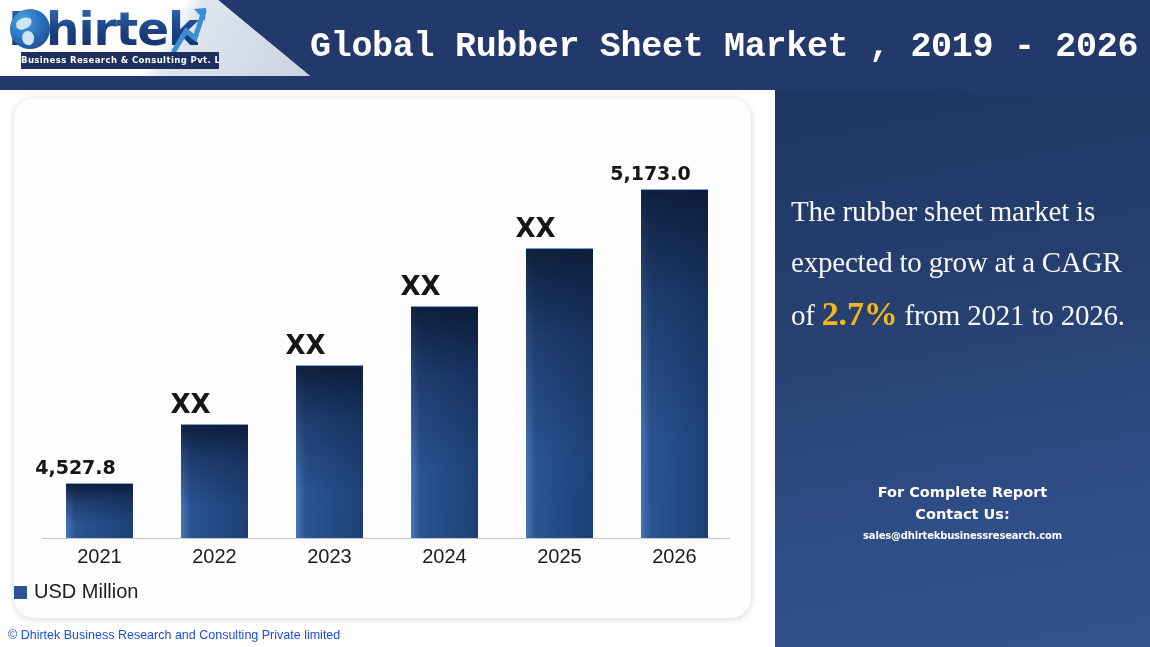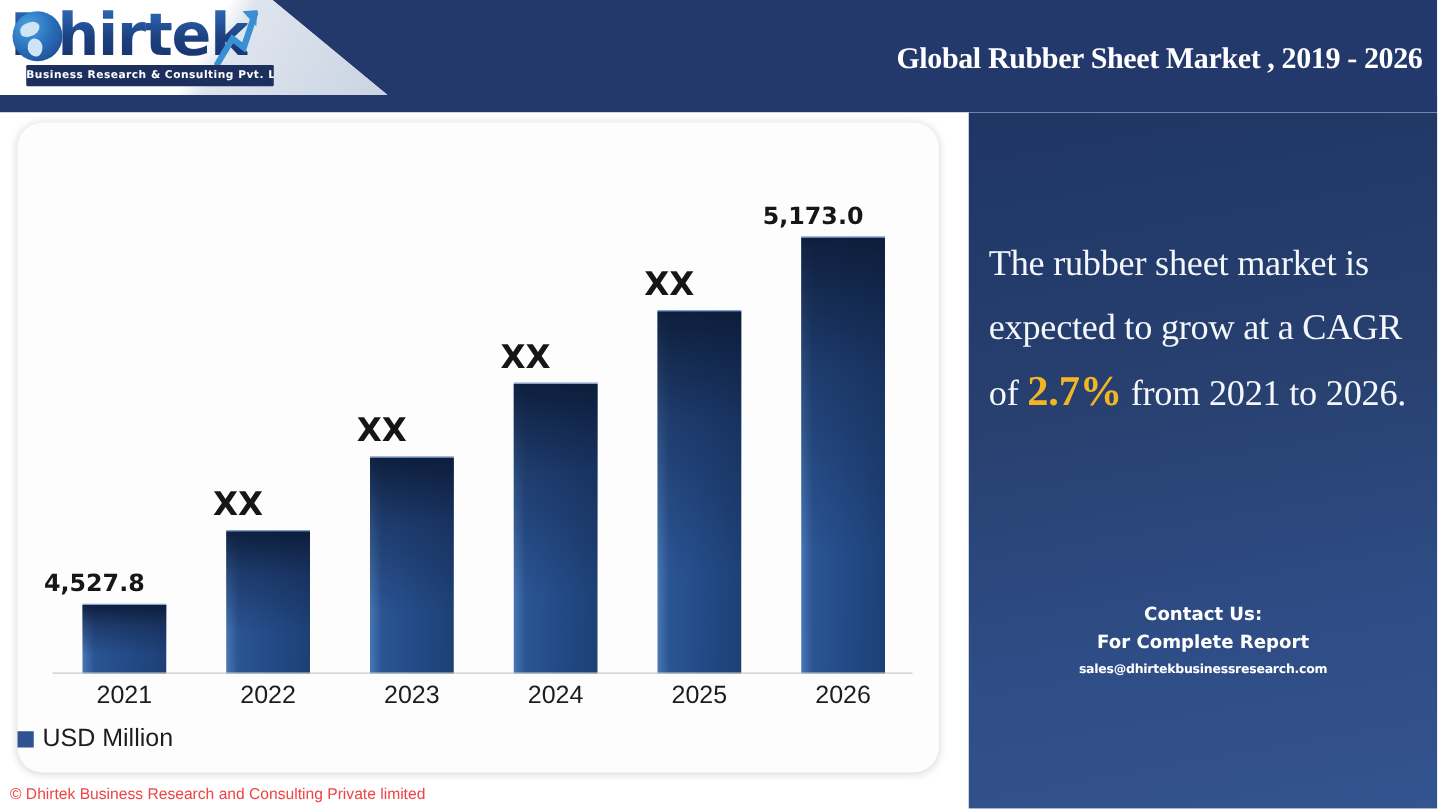--- a/index.html
+++ b/index.html
@@ -131,23 +131,23 @@
   }
 
   
   .header-title {
     position: absolute;
     left: 310px;
     top: 28px;
     width: 828px;
     text-align: right;
     color: #ffffff;
-    font-family: Liberation Serif, serif;
-    font-weight: bold;
-    font-size: 24px;
+    font-family: Liberation Mono, monospace;
+    font-weight: bold;
+    font-size: 35px;
     letter-spacing: -0.3px;
     line-height: 38px;
     white-space: nowrap;
   }
 
   
   .body-area {
     position: absolute;
     left: 0; top: 90px;
     width: 1150px;
@@ -305,21 +305,21 @@
   }
 
   
   .footer {
     position: absolute;
     left: 8px;
     top: 628px;
     width: 640px;
     font-family: "Liberation Sans", sans-serif;
     font-size: 12.5px;
-    color: #ef4444;
+    color: #1d4ed8;
     white-space: nowrap;
   }
 </style>
 </head>
 <body>
 
 <div class="page">
 
   <div class="header">
     <div class="header-band"></div>
@@ -387,22 +387,22 @@
           <span class="legend-swatch"></span><span>USD Million</span>
         </div>
 
       </div>
     </div>
 
     <div class="right-panel">
       <div class="panel-statement"><span>The rubber sheet market is expected to grow at a CAGR of </span><span class="cagr">2.7%</span><span> from 2021 to 2026.</span></div>
 
       <div class="panel-contact">
+        <div>For Complete Report</div>
         <div>Contact Us:</div>
-        <div>For Complete Report</div>
         <div class="email">sales@dhirtekbusinessresearch.com</div>
       </div>
     </div>
 
   </div>
 
   <div class="footer">© Dhirtek Business Research and Consulting Private limited</div>
 
 </div>
 

